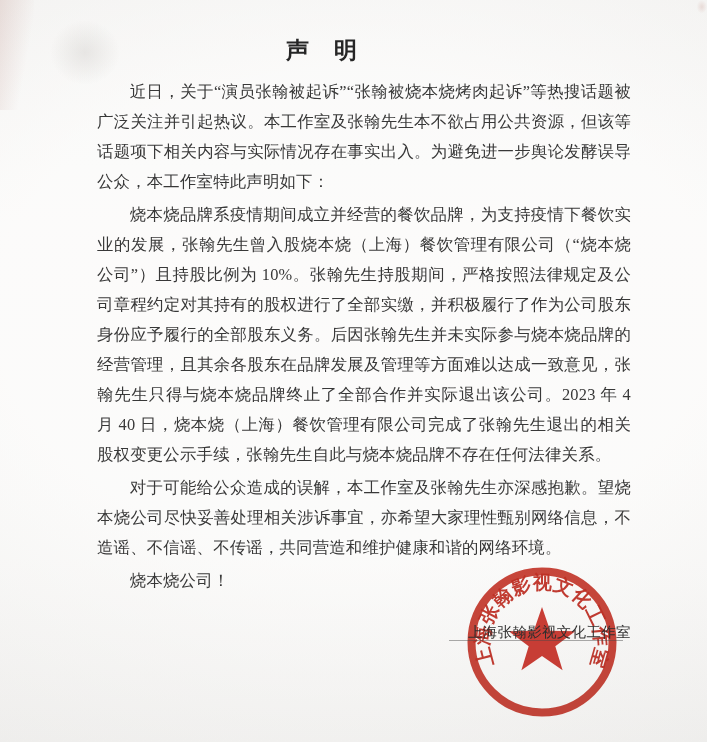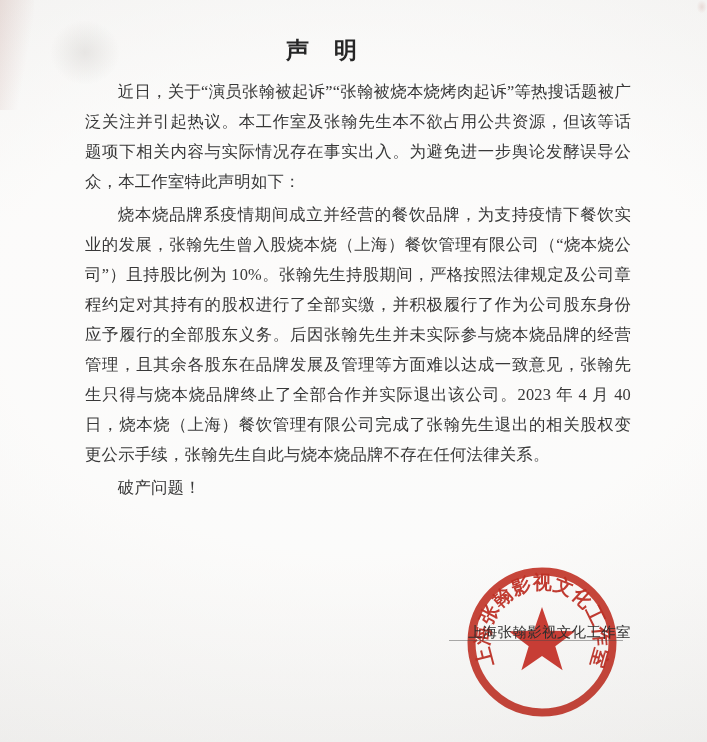--- a/index.html
+++ b/index.html
@@ -45,21 +45,21 @@
   .doc-title {
     text-align: center;
     transform: translateX(-36px);
     font-size: 23px;
     font-weight: 700;
     line-height: 26px;
     color: #262626;
     letter-spacing: 1px;
   }
   .doc p {
-    margin: 0 0 3px 0;
+    margin: 0 0 3px 12px;
     font-size: 16.4px;
     line-height: 30px;
     font-weight: 500;
     text-align: justify;
     text-indent: 2em;
     letter-spacing: 0.2px;
   }
   .doc p.first { margin-top: 13px; }
   .closing {
     margin: 0;
@@ -123,22 +123,23 @@
   <div class="smudge-c"></div>
 
   <div class="doc">
     <div class="doc-title">声　明</div>
 
     <p class="first">近日，关于“演员张翰被起诉”“张翰被烧本烧烤肉起诉”等热搜话题被广泛关注并引起热议。本工作室及张翰先生本不欲占用公共资源，但该等话题项下相关内容与实际情况存在事实出入。为避免进一步舆论发酵误导公众，本工作室特此声明如下：</p>
 
     <p>烧本烧品牌系疫情期间成立并经营的餐饮品牌，为支持疫情下餐饮实业的发展，张翰先生曾入股烧本烧（上海）餐饮管理有限公司（“烧本烧公司”）且持股比例为 10%。张翰先生持股期间，严格按照法律规定及公司章程约定对其持有的股权进行了全部实缴，并积极履行了作为公司股东身份应予履行的全部股东义务。后因张翰先生并未实际参与烧本烧品牌的经营管理，且其余各股东在品牌发展及管理等方面难以达成一致意见，张翰先生只得与烧本烧品牌终止了全部合作并实际退出该公司。2023 年 4 月 40 日，烧本烧（上海）餐饮管理有限公司完成了张翰先生退出的相关股权变更公示手续，张翰先生自此与烧本烧品牌不存在任何法律关系。</p>
 
 
+    <p>对于可能给公众造成的误解，本工作室及张翰先生亦深感抱歉。望烧本烧公司尽快妥善处理相关涉诉事宜，亦希望大家理性甄别网络信息，不造谣、不信谣、不传谣，共同营造和维护健康和谐的网络环境。</p>
 
-    <p class="closing">破产问题！</p>
+    <p class="closing">烧本烧公司！</p>
   </div>
 
   <svg class="seal" viewBox="0 0 152 152">
     <defs>
       <path id="seal-arc" d="M 28 98.4 A 53 53 0 1 1 124 98.4" fill="none"></path>
     </defs>
     <circle cx="76" cy="76" r="70.5" fill="none" stroke="#c32a1d" stroke-width="8" stroke-opacity="0.92"></circle>
     <polygon points="76,41 67.8,64.7 42.7,65.2 62.7,80.3 55.4,104.3 76,90 96.6,104.3 89.3,80.3 109.3,65.2 84.2,64.7" fill="#c8241a" fill-opacity="0.93"></polygon>
     <text font-size="19" letter-spacing="0.4" fill="#bf2418" fill-opacity="0.95">
       <textPath href="#seal-arc">上海张翰影视文化工作室</textPath>

